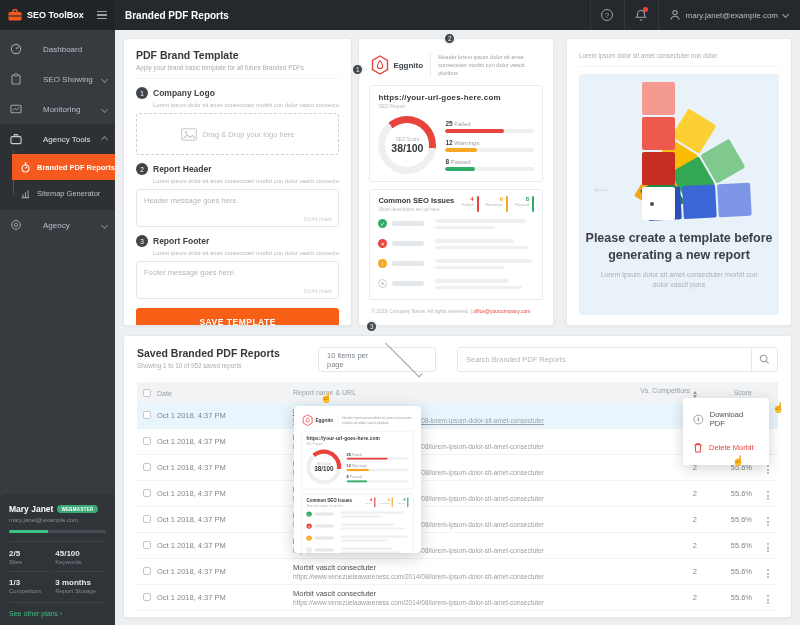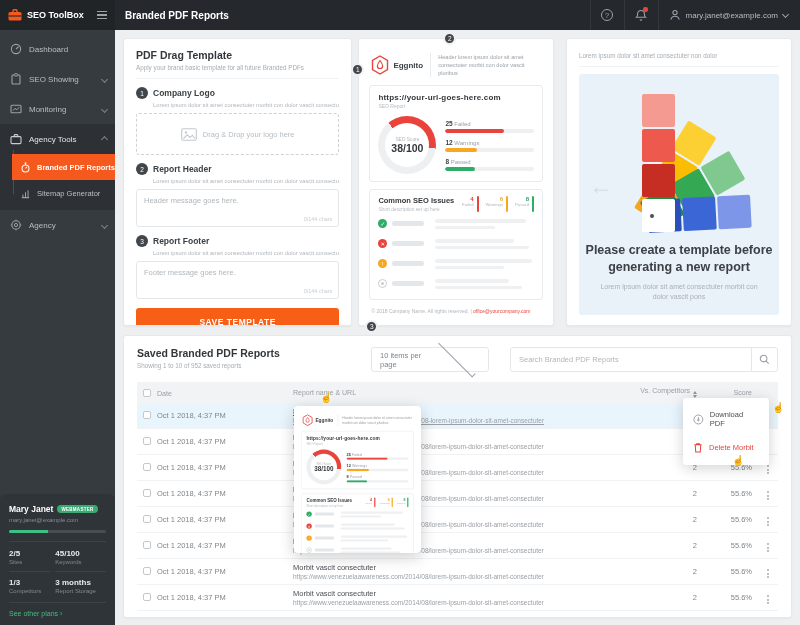--- a/index.html
+++ b/index.html
@@ -17,21 +17,21 @@
   .help-circle { width:12px; height:12px; border:1px solid #9aa1a8; border-radius:50%; color:#9aa1a8; font-size:8px; display:flex; align-items:center; justify-content:center; }
   .bell-dot { position:absolute; top:7px; right:10px; width:5px; height:5px; border-radius:2px; background:#e8443c; }
   .user-zone { display:flex; align-items:center; gap:5px; padding:0 12px 0 10px; border-left:1px solid #33383c; height:100%; cursor:pointer; }
   .user-email { color:#b6bcc2; font-size:8px; }
   .chev-dn { width:5px; height:5px; border-right:1.2px solid #9aa1a8; border-bottom:1.2px solid #9aa1a8; transform:rotate(45deg); margin-top:-2px; }
 
   
   .sidebar { position:absolute; left:0; top:30px; width:115px; bottom:0; background:#363b40; z-index:20; }
   .nav { padding-top:4px; }
   .nav-item { height:30px; display:flex; align-items:center; padding:0 8px 0 10px; cursor:pointer; }
-  .nav-item .lbl { color:#b9bfc6; font-size:8px; margin-left:7px; flex:1; }
+  .nav-item .lbl { color:#b9bfc6; font-size:8px; margin-left:21px; flex:1; }
   .nav-chev { width:5px; height:5px; border-right:1.2px solid #7d848b; border-bottom:1.2px solid #7d848b; transform:rotate(45deg); }
   .nav-chev.up { transform:rotate(-135deg); }
   .nav-group { background:#2d3135; padding-bottom:4px; }
   .subnav { position:relative; }
   .subnav::before { content:''; position:absolute; left:13px; top:-4px; height:44px; width:1px; background:#4a5056; }
   .sub-item { height:26px; display:flex; align-items:center; margin-left:12px; padding-left:8px; position:relative; cursor:pointer; }
   .sub-item .lbl { color:#b9bfc6; font-size:7.5px; margin-left:6px; }
   .sub-item.active { background:#f5591d; }
   .sub-item.active .lbl { color:#fff; font-weight:bold; }
 
@@ -109,38 +109,38 @@
   .st-chk { background:#2fac66; } .st-x { background:#e8443c; } .st-wr { background:#f6a723; }
   .st-q { background:#fff; border:1px solid #c8cdd2; } .st-q i { width:3px; height:3px; background:#c8cdd2; border-radius:50%; }
   .pill { width:32px; height:5px; border-radius:2px; background:#e4e7ea; margin-top:2px; }
   .lines { flex:1; margin-left:6px; }
   .lines i { display:block; height:3.5px; border-radius:2px; background:#eef0f2; margin-bottom:3px; }
   .pv-foot { font-size:5px; color:#b0b6bb; margin-top:8px; padding-left:2px; }
   .pv-foot em { font-style:normal; color:#e8443c; }
 
   
   .card-c { flex:1; padding:10px 12px; display:flex; flex-direction:column; }
-  .blue-panel { flex:1; margin-top:7px; background:#e9f1f9; border-radius:3px; display:flex; flex-direction:column; align-items:center; padding-top:8px; position:relative; overflow:hidden;justify-content:center; }
+  .blue-panel { flex:1; margin-top:7px; background:#e9f1f9; border-radius:3px; display:flex; flex-direction:column; align-items:center; padding-top:8px; position:relative; overflow:hidden; }
   .back-arrow { position:absolute; left:10px; top:98px; font-size:24px; color:#d2dde8; }
   .palette { position:relative; width:190px; height:142px; }
   .pal-col { position:absolute; left:58px; top:0; display:flex; flex-direction:column; gap:2px; z-index:2; }
   .cell { width:33px; height:33px; border-radius:2px; }
   .strip { position:absolute; left:64px; top:106px; display:flex; gap:2px; transform-origin:0 50%; z-index:1; }
   .cell-dot { background:#fff; display:flex; align-items:center; justify-content:center; z-index:3; }
   .cell-dot i { width:4px; height:4px; border-radius:50%; background:#4a4f55; margin-right:14px; }
   .cc-msg { font-size:12.5px; font-weight:bold; color:#3c4145; text-align:center; line-height:1.35; margin-top:6px; width:200px; }
   .cc-sub { font-size:7px; color:#aab1b7; text-align:center; line-height:1.5; margin-top:6px; width:170px; }
 
   
   .card-saved { position:relative; height:283px; padding:11px 13px; overflow:hidden; }
   .sv-head { display:flex; align-items:flex-start;gap:8px; }
   .sv-titles { flex:1; }
   .dropdown { width:118px; height:25px; border:1px solid #e4e7ea; border-radius:3px; display:flex; align-items:center; padding:0 8px; gap:6px; margin-right:13px; cursor:pointer; }
   .dropdown span { flex:1; font-size:7.5px; color:#7f868c; }
-  .searchbox { width:268px; height:25px; border:1px solid #e4e7ea; border-radius:3px; display:flex; align-items:center; }
+  .searchbox { width:321px; height:25px; border:1px solid #e4e7ea; border-radius:3px; display:flex; align-items:center; }
   .searchbox input { flex:1; border:0; outline:none; font-size:7.5px; color:#5d6368; padding:0 8px; font-family:"Liberation Sans",sans-serif; background:transparent; }
   .searchbox input::placeholder { color:#b0b6bb; }
   .search-btn { width:26px; height:100%; border-left:1px solid #e4e7ea; display:flex; align-items:center; justify-content:center; cursor:pointer; }
 
   table.sv { width:100%; border-collapse:collapse; margin-top:10px; }
   .sv th { background:#f1f3f5; font-size:7px; color:#9aa0a6; font-weight:normal; text-align:left; padding:5px 6px; }
   .sv th.r, .sv td.r { text-align:right; }
   .sv td { font-size:7.5px; color:#7f868c; padding:4px 6px; border-bottom:1px solid #f0f2f4; }
   .cbx { display:inline-block; width:8px; height:8px; border:1px solid #c3c8cd; border-radius:2px; background:#fff; vertical-align:-1px; margin-right:6px; cursor:pointer; }
   .rep-name { font-size:7.5px; color:#4a4f55; }
@@ -293,21 +293,21 @@
         </div>
     </div>
     <div class="up-plans">See other plans ›</div>
   </div>
 </div>
 
 <div class="main">
   <div class="row1">
 
     <div class="card card-a">
-      <div class="h-card">PDF Drag Template</div>
+      <div class="h-card">PDF Brand Template</div>
       <div class="sub-card">Apply your brand basic template for all future Branded PDFs</div>
       <div class="step-head">
         <span class="step-num">1</span>
         <span class="step-title">Company Logo</span>
       </div>
       <div class="step-desc">Lorem ipsum dolor sit amet consectuter morbit con dolor vascit consectuter.</div>
       <div class="dropzone">
         <svg width="16" height="13" viewBox="0 0 16 13">
             <rect x="0.7" y="0.7" width="14.6" height="11.6" rx="1.5" fill="none" stroke="#c3c9cf" stroke-width="1.1"></rect>
             <circle cx="5" cy="4.4" r="1.2" fill="#c3c9cf"></circle>

